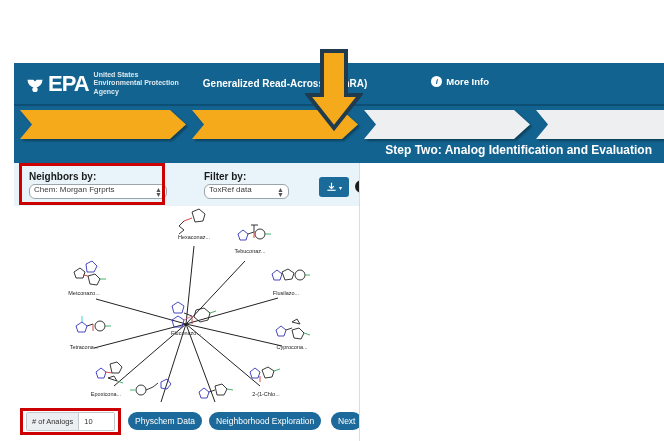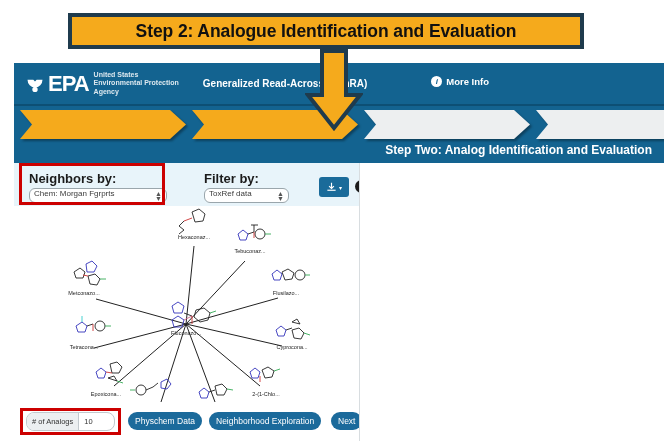--- a/index.html
+++ b/index.html
@@ -83,21 +83,21 @@
 
   
   .body-area{position:relative;height:280px;background:#ffffff;}
 
   .toolbar{
     position:absolute;left:0;top:0;width:345px;height:43px;
     background:#e8f4fa;border-bottom:1px solid #cfe3ee;
   }
   .ctrl-group{position:absolute;}
   .ctrl-label{
-    font-size:13px;font-weight:bold;color:#1b1b1b;margin-bottom:2px;
+    font-size:10px;font-weight:bold;color:#1b1b1b;margin-bottom:2px;
     display:block;
   }
   .select-box{
     width:138px;height:15px;background:#ffffff;border:1px solid #9aa6ac;
     border-radius:6px;font-size:8px;color:#3b3b3b;
     display:flex;align-items:flex-start;padding:0 4px;box-sizing:border-box;
     position:relative;
   }
   .select-box .spin{
     position:absolute;right:4px;top:2px;font-size:7px;line-height:5px;color:#555;
@@ -124,21 +124,21 @@
   .network{position:absolute;left:0;top:43px;width:345px;height:199px;background:#fff;}
   .node-label{
     position:absolute;font-size:5.5px;color:#222;white-space:nowrap;
     transform:translateX(-50%);text-align:center;
   }
 
   
   .bottombar{position:absolute;left:0;top:243px;width:345px;height:37px;background:#fff;}
   .analog-field{
     position:absolute;left:12px;top:6px;height:17px;display:flex;
-    border:1px solid #c2c9ce;border-radius:8px;overflow:hidden;
+    border:1px solid #c2c9ce;border-radius:2px;overflow:hidden;
     background:#fff;
   }
   .analog-tag{
     background:#eceff1;color:#333;font-size:7.5px;padding:0 5px;
     display:flex;align-items:center;border-right:1px solid #c2c9ce;
   }
   .analog-val{
     width:30px;font-size:7.5px;color:#333;display:flex;align-items:center;
     padding-left:5px;
   }
@@ -154,23 +154,20 @@
   .right-pane{
     position:absolute;left:345px;top:0;width:305px;height:280px;
     background:#ffffff;border-left:1px solid #d8dde0;
   }
 </style>
 </head>
 <body>
 
 <div class="page">
 
-  <div class="callout">
-    <span class="callout-text">Step 2: Analogue Identification and Evaluation</span>
-  </div>
 
   <svg class="down-arrow" viewBox="0 0 58 82">
     <polygon points="17,2 41,2 41,46 55,46 29,79 3,46 17,46" fill="#F5AA1C" stroke="#1F3B4D" stroke-width="4" stroke-linejoin="miter"></polygon>
   </svg>
 
   <div class="app">
 
     <div class="epa-header">
       <div class="epa-logo-wrap">
         <svg class="epa-seal" viewBox="0 0 24 24">

